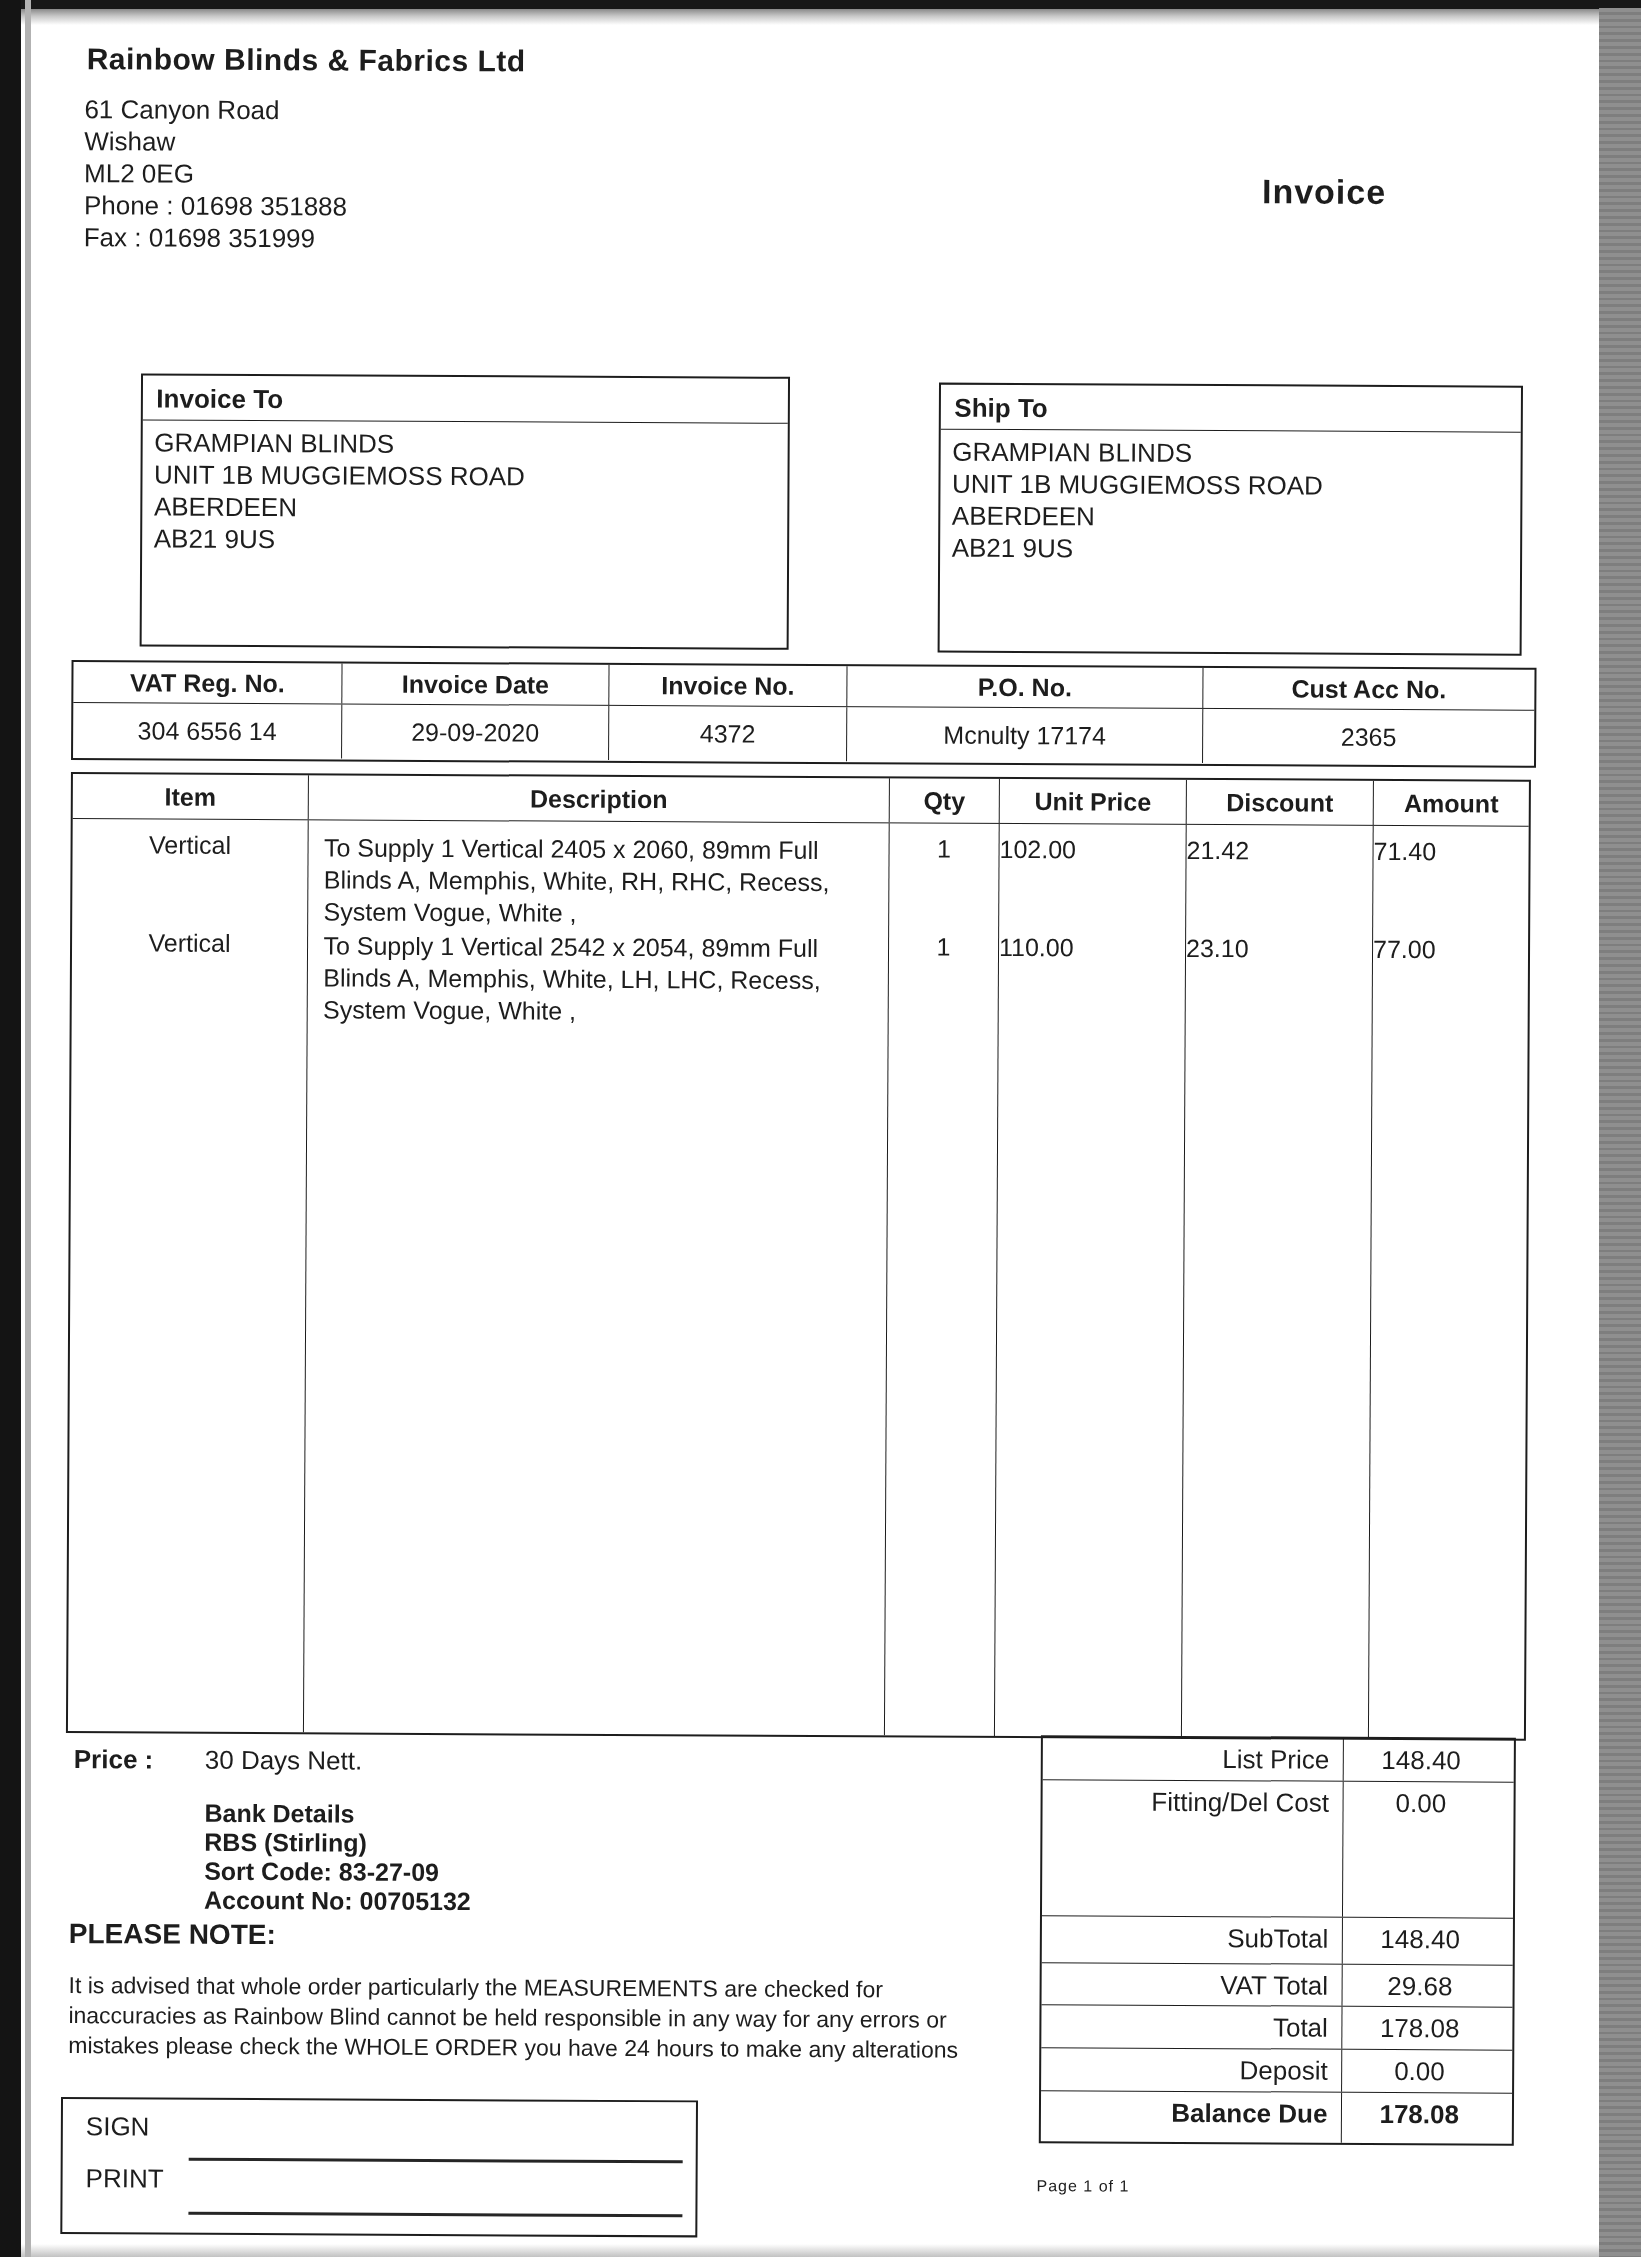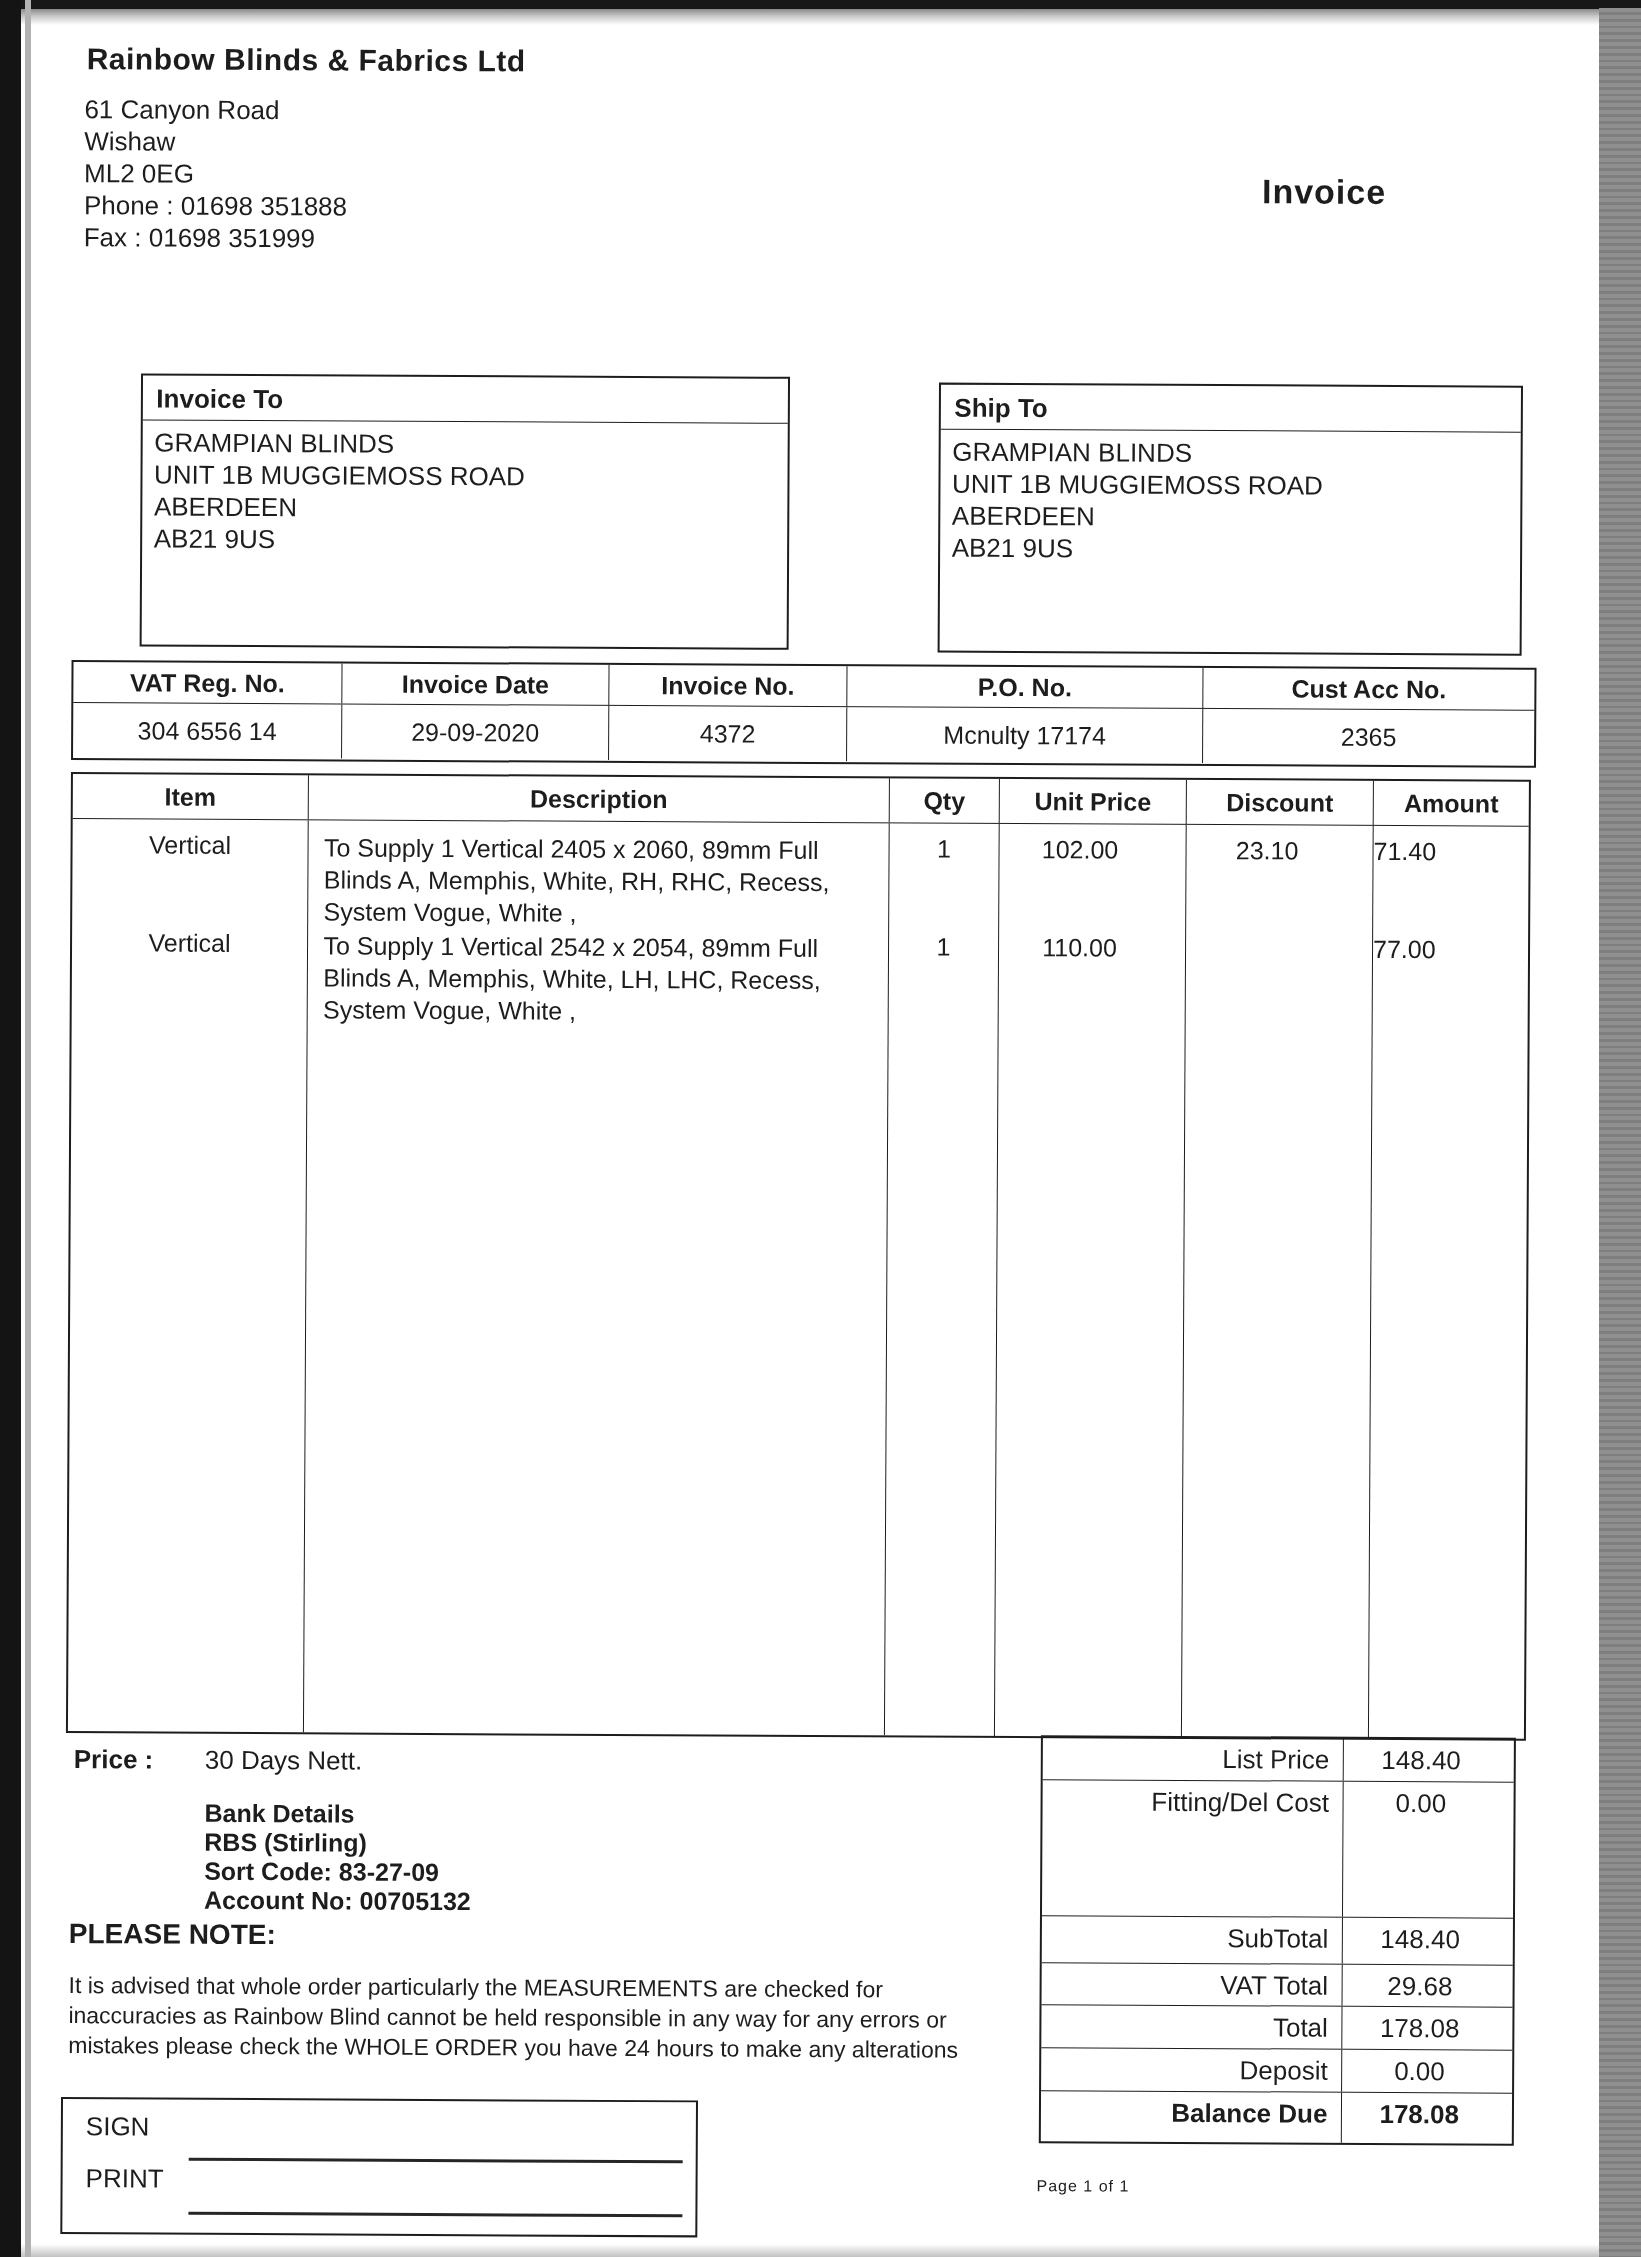--- a/index.html
+++ b/index.html
@@ -57,21 +57,21 @@
   .col { height:100%; padding-top:10.6px; }
   .col + .col { border-left:1.9px solid #1d1d1d; }
   .c-item { width:235px; } .c-desc { width:581px; } .c-qty { width:110px; }
   .c-price { width:187px; } .c-disc { width:187px; } .c-amt { flex:1; }
   .rowblk { height:98px; font-size:25px; }
   .rowblk.last { height:auto; }
   .c-item .rowblk { text-align:center; }
   .c-desc .rowblk { padding:0 0 0 15.4px; line-height:32px; }
   .c-desc .rowblk p { max-width:529px; }
   .c-qty .rowblk { text-align:center; }
-  .c-price .rowblk, .c-disc .rowblk { text-align:center; padding-right:25px; }
+  .c-price .rowblk, .c-disc .rowblk { text-align:left; padding-right:25px; }
   .c-amt .rowblk { padding-right:19.3px; }
 
   
   .terms-label { left:83px; top:1744px; font-size:26px; font-weight:bold; }
   .terms-value { left:214px; top:1744px; font-size:26px; font-weight:normal; }
   .bank-block  { left:214px; top:1798px; font-size:25px; font-weight:bold; line-height:29px; }
   .note-heading { left:79px; top:1918px; font-size:28px; font-weight:bold; }
   .note-body { left:79px; top:1970px; width:946px; font-size:23px; line-height:30px; }
 
   
@@ -174,20 +174,21 @@
       </div>
       <div class="col c-qty">
         <div class="rowblk">1</div>
         <div class="rowblk last">1</div>
       </div>
       <div class="col c-price">
         <div class="rowblk">102.00</div>
         <div class="rowblk last">110.00</div>
       </div>
       <div class="col c-disc">
+        <div class="rowblk">21.42</div>
         <div class="rowblk last">23.10</div>
       </div>
       <div class="col c-amt">
         <div class="rowblk">71.40</div>
         <div class="rowblk last">77.00</div>
       </div>
     </div>
   </div>
 
   <div class="abs terms-label">Price :</div>

